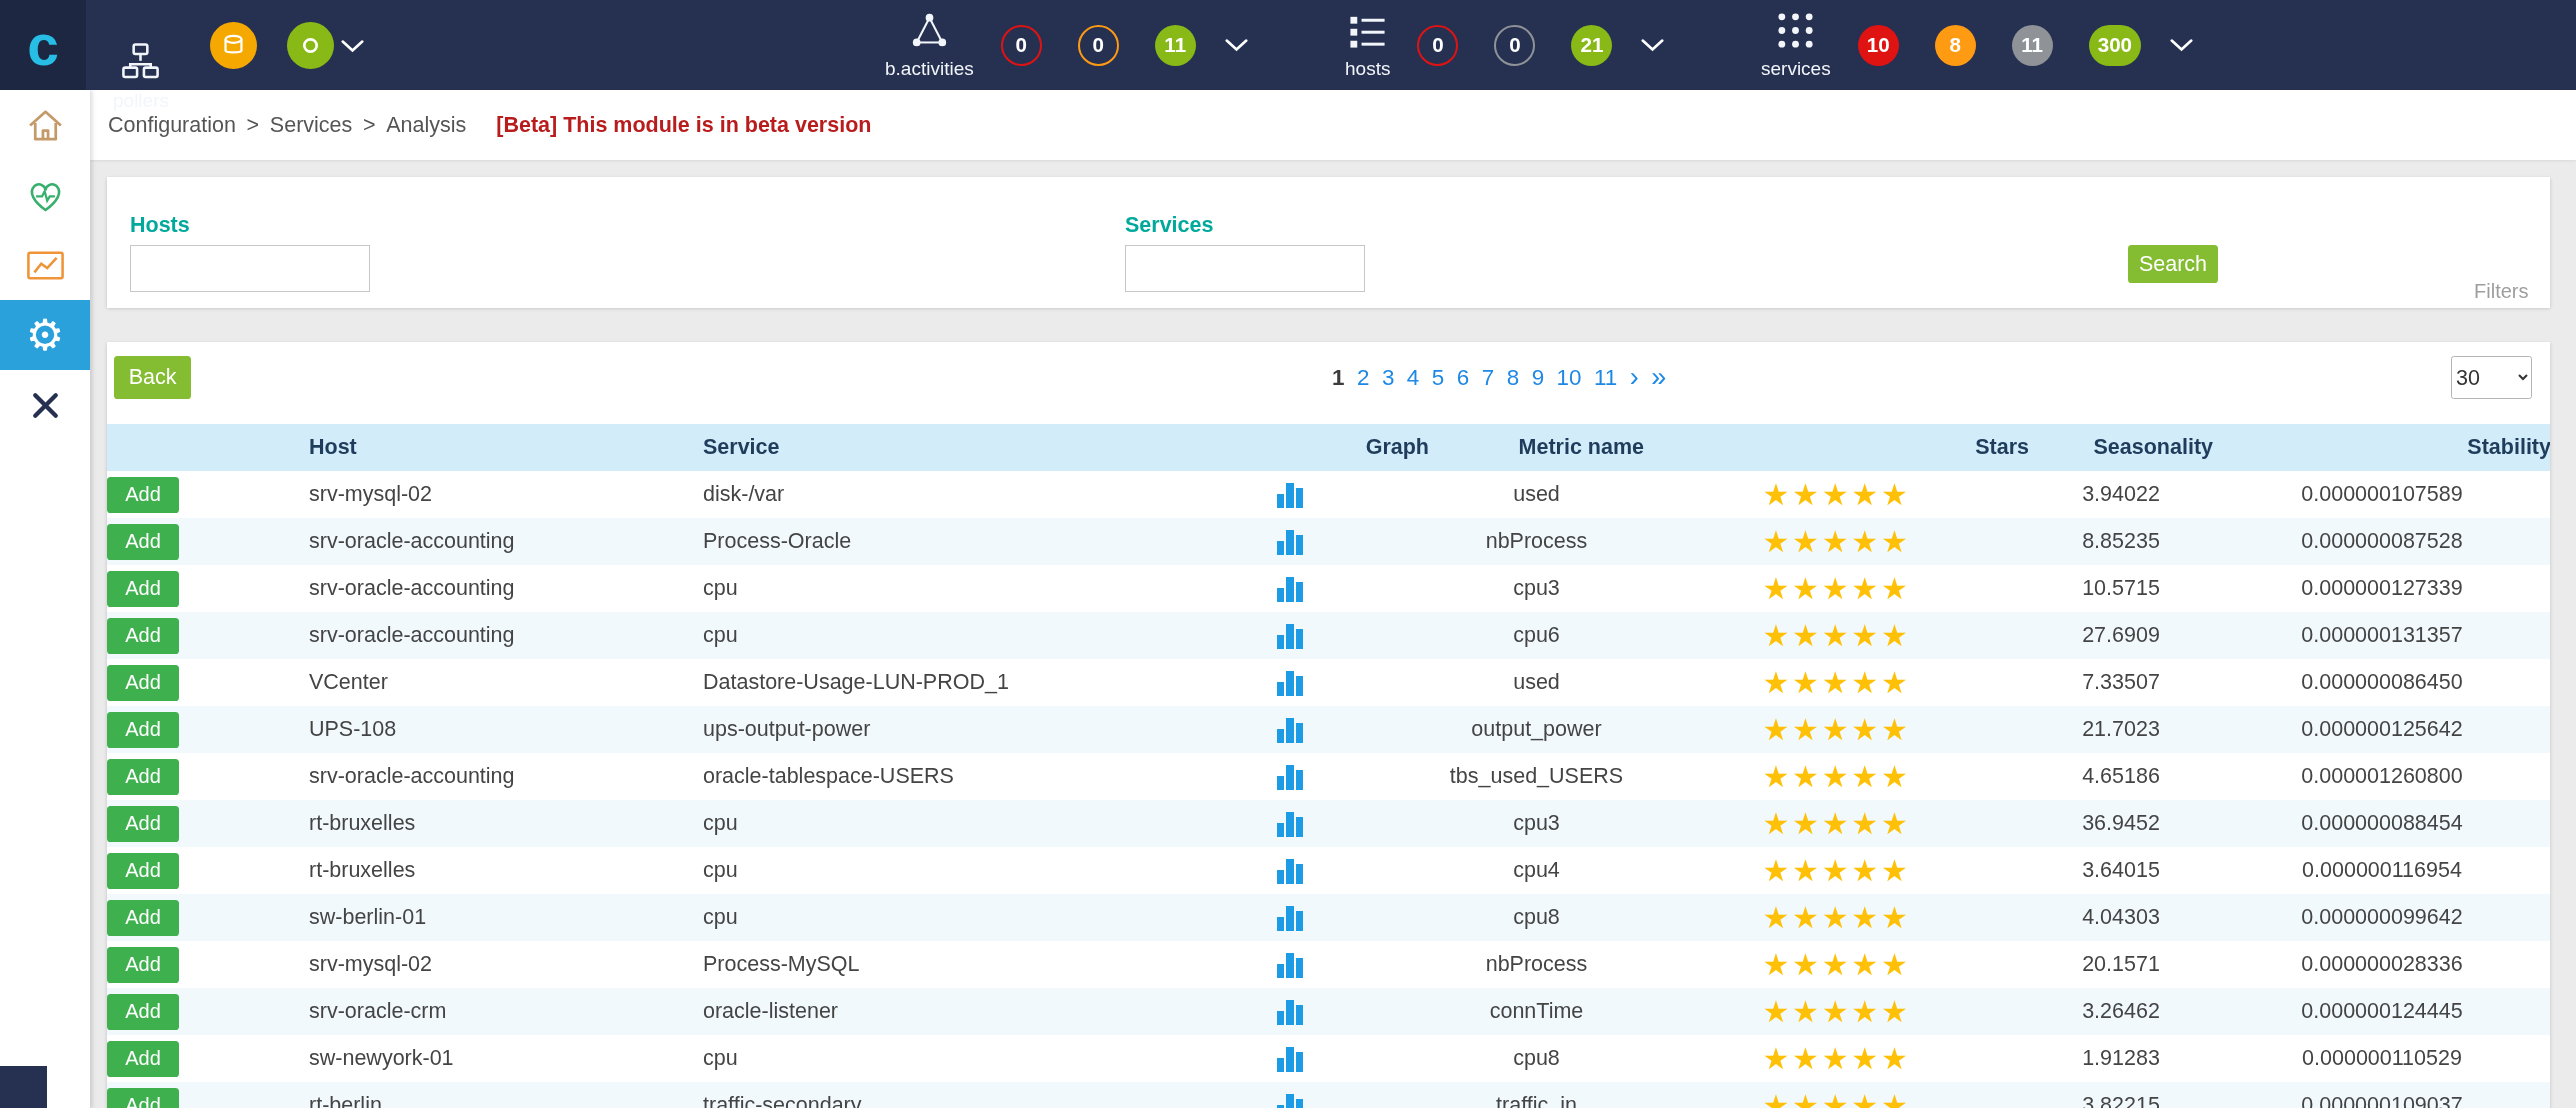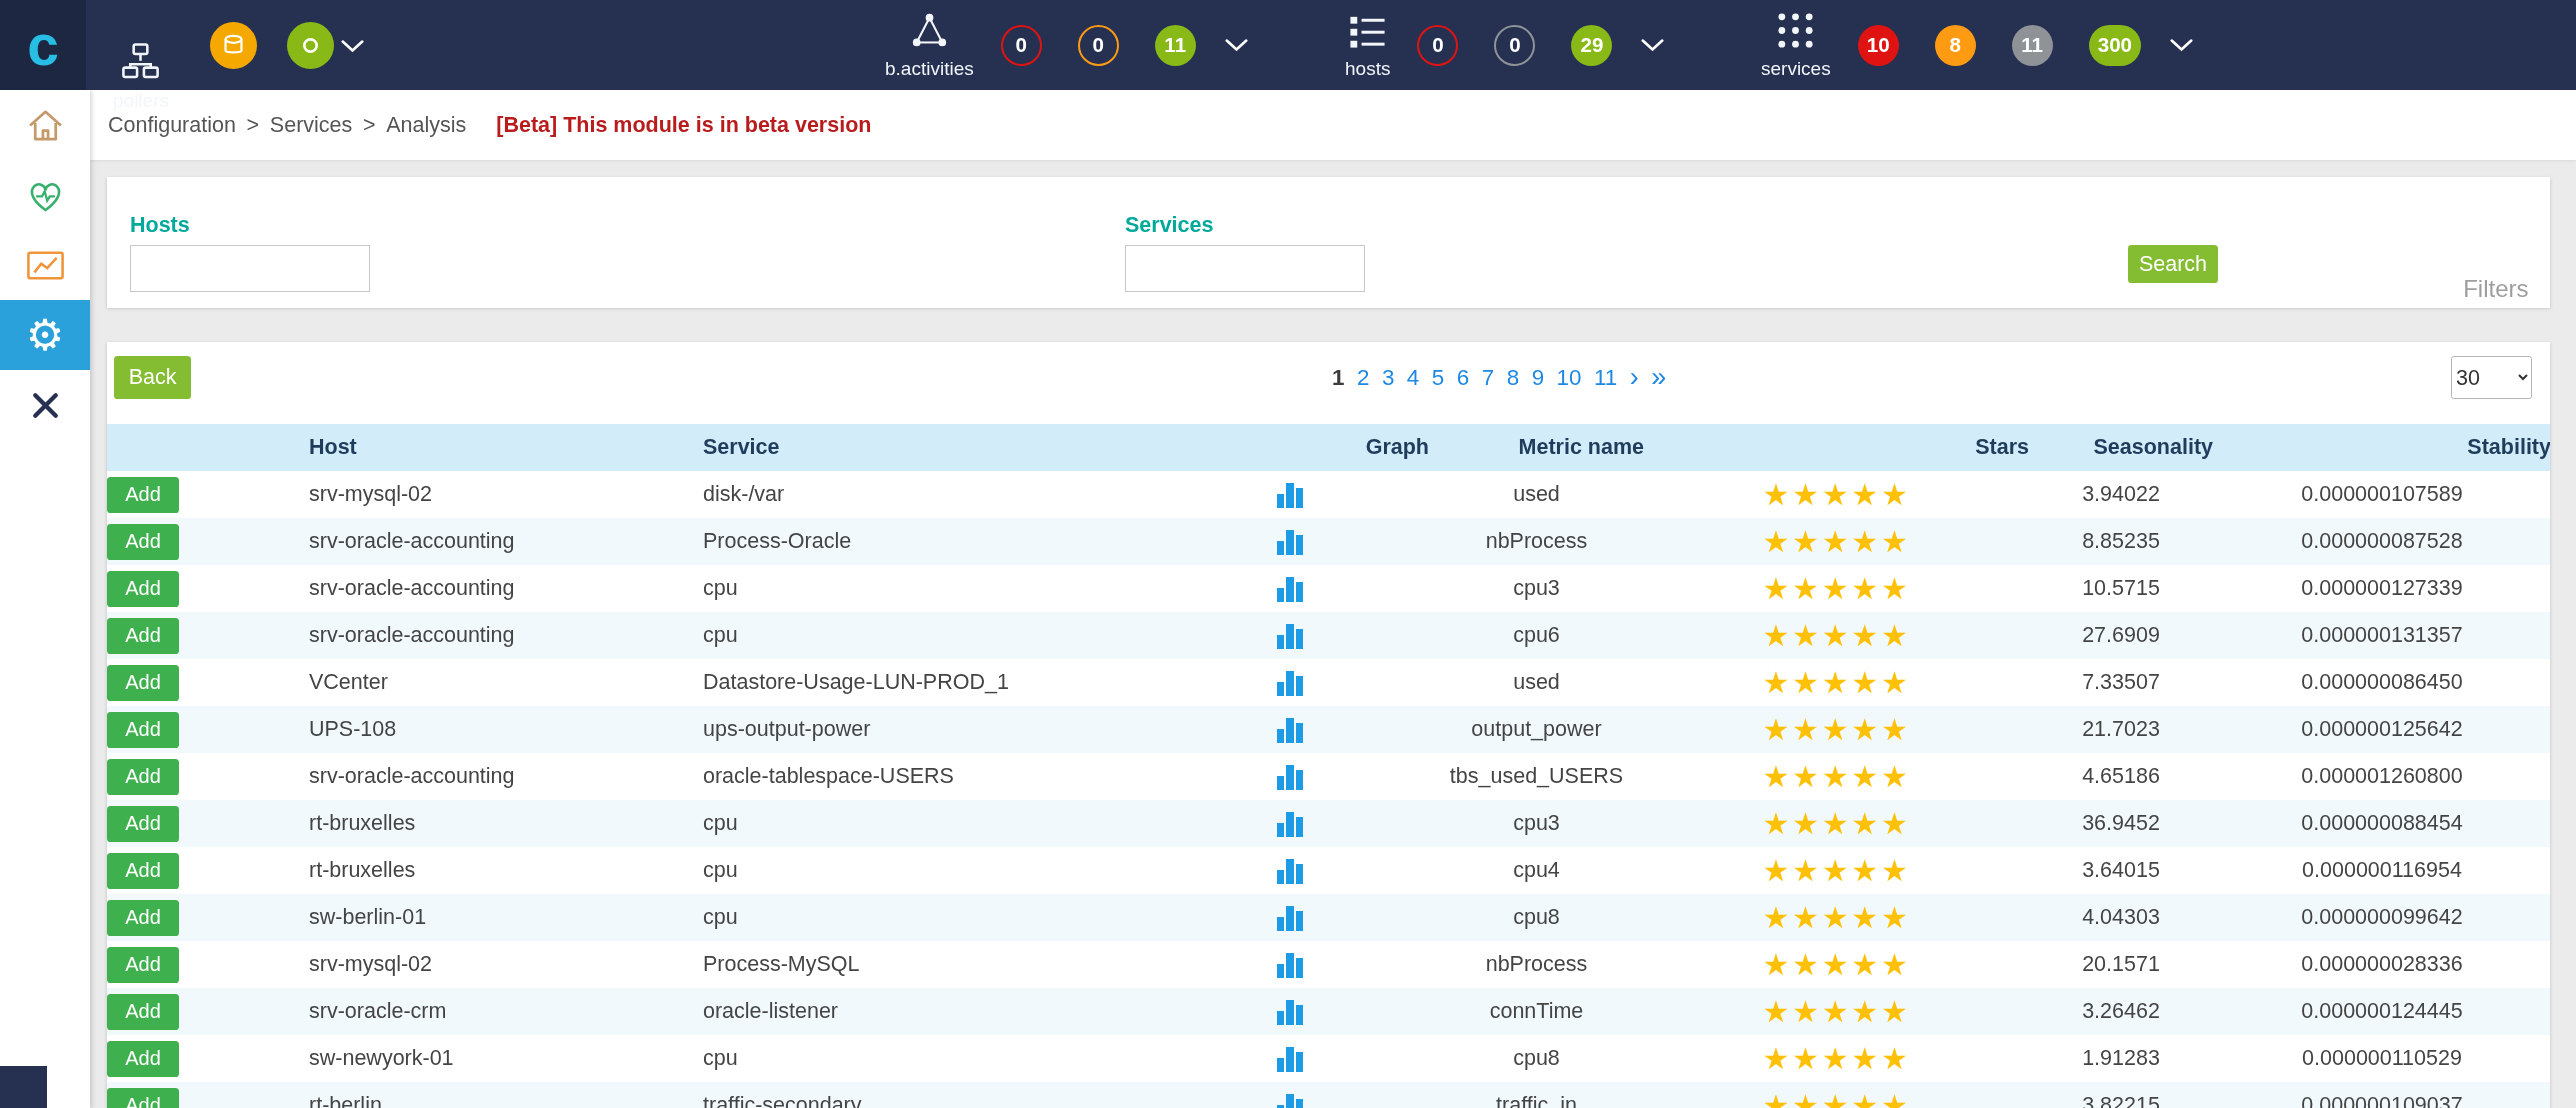--- a/index.html
+++ b/index.html
@@ -58,21 +58,21 @@
   
   .filter-card { position:absolute; top:177px; left:107px; width:2443px; height:131px; background:#fff; box-shadow:0 0.9px 3.6px rgba(0,0,0,.18); }
   .f-label { position:absolute; top:36px; font-size:21.5px; font-weight:bold; color:#00a99b; }
   .f-label.hosts { left:23px; }
   .f-label.services { left:1018px; }
   .f-input { position:absolute; top:68px; width:240px; height:47px; border:0.9px solid #c7c7c7; font-size:21.5px; padding:0 10.7px; font-family:inherit; }
   .f-input.hosts { left:23px; }
   .f-input.services { left:1018px; }
   .search-btn { position:absolute; left:2021px; top:68px; width:90px; height:38px; background:#84bd32; color:#fff; border:none; border-radius:3.6px;
                 font-size:21.5px; cursor:pointer; font-family:inherit; }
-  .filters-link { position:absolute; right:21.5px; bottom:5.4px; font-size:24px; color:#9e9e9e; cursor:pointer; }
+  .filters-link { position:absolute; right:21.5px; bottom:5.4px; font-size:20px; color:#9e9e9e; cursor:pointer; }
 
   
   .main-card { position:absolute; top:342px; left:107px; width:2443px; height:783px; background:#fff; box-shadow:0 0.9px 3.6px rgba(0,0,0,.18); overflow:hidden; }
   .back-btn { position:absolute; left:7.2px; top:14.3px; width:77px; height:43px; background:#84bd32; color:#fff; border:none; border-radius:3.6px;
               font-size:21.5px; cursor:pointer; font-family:inherit; }
   .pagination { position:absolute; left:1225px; top:14.3px; height:43px; display:flex; align-items:center; gap:12.5px; font-size:22.4px; }
   .pagination .pages { display:flex; align-items:center; gap:12.5px; }
   .page { color:#1e88e5; cursor:pointer; }
   .page.current { color:#3c3c3c; font-weight:bold; }
   .page-chev { color:#1e88e5; font-size:27px; cursor:pointer; line-height:1; }
@@ -162,21 +162,21 @@
         <rect x="4" y="22" width="8" height="8" fill="#f2f5fa"></rect>
           <line x1="17" y1="26" x2="44" y2="26" stroke="#f2f5fa" stroke-width="3.5"></line>
         <rect x="4" y="36" width="8" height="8" fill="#f2f5fa"></rect>
           <line x1="17" y1="40" x2="44" y2="40" stroke="#f2f5fa" stroke-width="3.5"></line>
       </svg>
       <span class="hlabel">hosts</span>
     </div>
     <div class="badges">
         <span class="badge critical-outline">0</span>
         <span class="badge unknown-outline">0</span>
-        <span class="badge ok">29</span>
+        <span class="badge ok">21</span>
       </div>
     <span class="chev">
       <svg width="27" height="16" viewBox="0 0 30 18">
           <polyline points="4,4 15,14 26,4" fill="none" stroke="#fff" stroke-width="3" stroke-linecap="round"></polyline>
         </svg>
     </span>
   </div>
 
   <div class="hgroup grp-svc">
     <div class="icon-col">

